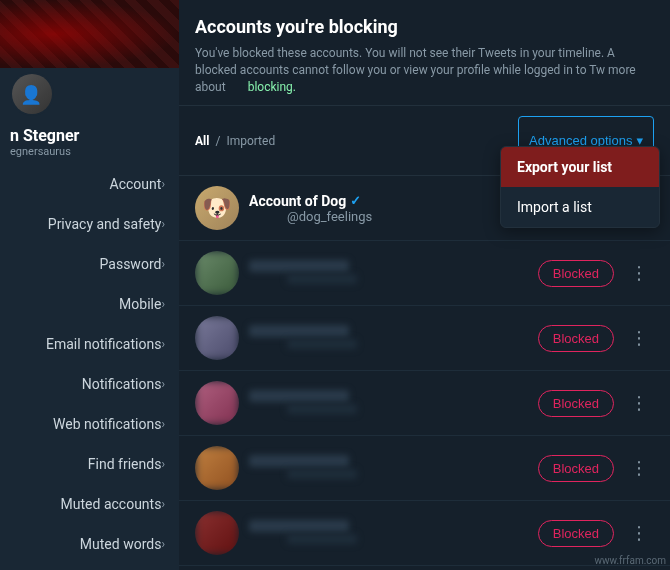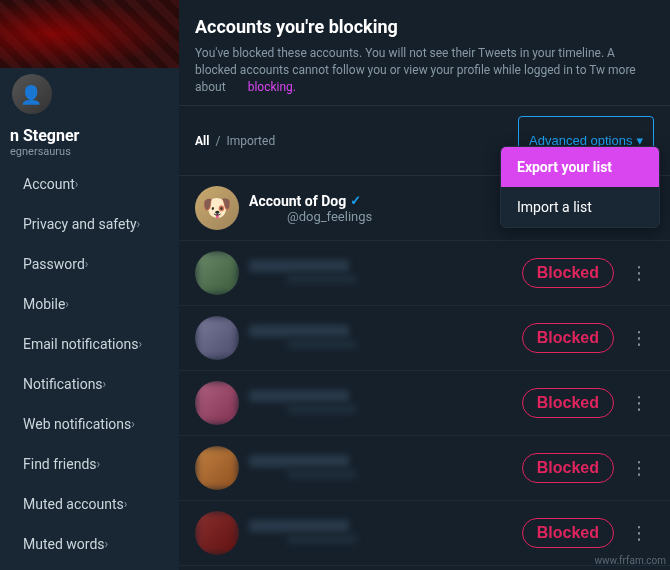--- a/index.html
+++ b/index.html
@@ -100,22 +100,22 @@
     }
 
     .nav-items {
       flex: 1;
       overflow-y: auto;
     }
 
     .nav-item {
       display: flex;
       align-items: center;
-      justify-content: flex-start;
-      padding: 12px 23px;
+      justify-content: flex-end;
+      padding: 12px 14px;
       cursor: pointer;
       font-size: 14px;
       color: #ccd6dd;
       border-bottom: none;
       transition: background 0.15s;
     }
 
     .nav-item.active {
       color: #fff;
       font-weight: bold;
@@ -146,21 +146,21 @@
       margin-bottom: 8px;
     }
 
     .main-desc {
       font-size: 12px;
       color: #8899a6;
       line-height: 1.4;
     }
 
     .main-desc a {
-      color: #d946ef;
+      color: #86efac;
       text-decoration: none;
       padding-left: 19px;
     }
 
     .tabs-row {
       display: flex;
       align-items: center;
       justify-content: space-between;
       padding: 10px 16px;
       border-bottom: 1px solid #22303c;
@@ -215,21 +215,21 @@
     }
 
     .dropdown-item {
       padding: 12px 16px;
       font-size: 14px;
       cursor: pointer;
       color: #fff;
     }
 
     .dropdown-item.highlighted {
-      background: #d946ef;
+      background: #7f1d1d;
       color: #fff;
       font-weight: bold;
     }
 
     
     .account-list {
       padding: 0;
     }
 
     .account-row {
@@ -307,22 +307,22 @@
       border-radius: 3px;
       filter: blur(3px);
     }
 
     .blocked-btn {
       border: 1px solid #e0245e;
       color: #e0245e;
       background: transparent;
       border-radius: 20px;
       padding: 5px 14px;
-      font-size: 16px;
-      font-weight: bold;
+      font-size: 13px;
+      font-weight: normal;
       cursor: pointer;
       flex-shrink: 0;
     }
 
     .more-btn {
       background: none;
       border: none;
       color: #8899a6;
       font-size: 18px;
       cursor: pointer;

